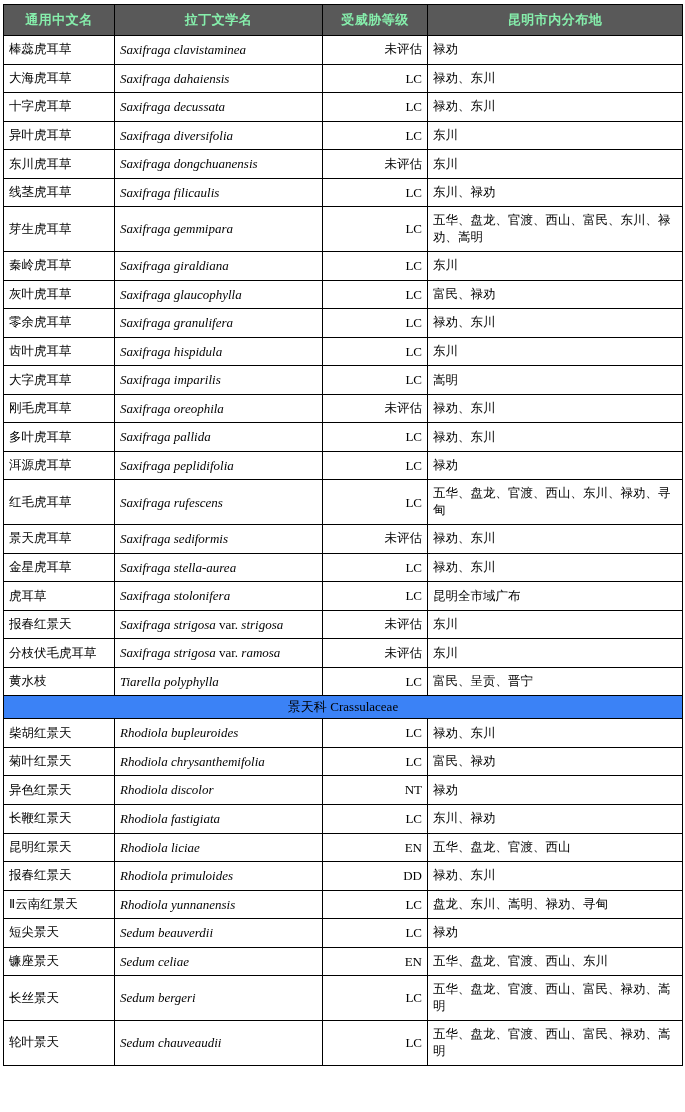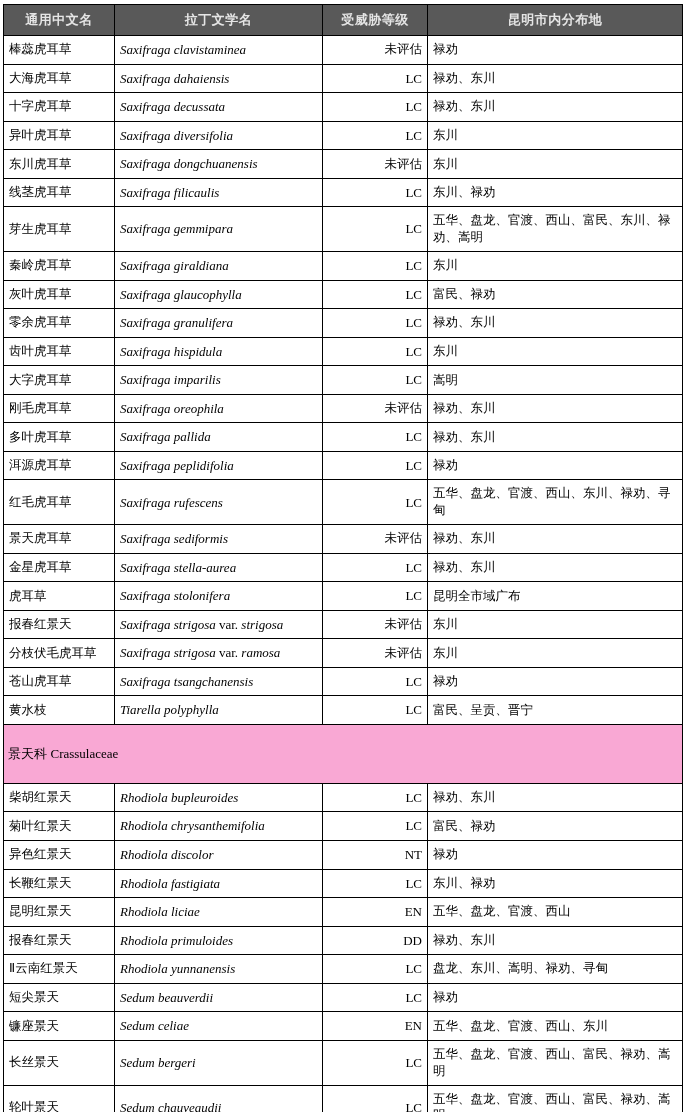--- a/index.html
+++ b/index.html
@@ -23,21 +23,21 @@
     table-layout: fixed;
     font-size: 12.5px;
   }
   table.species-table col.c1 { width: 111px; }
   table.species-table col.c2 { width: 208px; }
   table.species-table col.c3 { width: 105px; }
   table.species-table col.c4 { width: 255px; }
 
   thead th {
     background: #595959;
-    color: #e5e5e5;
+    color: #86efac;
     font-weight: bold;
     text-align: center;
     border: 1px solid #000000;
     padding: 6px 4px;
     font-size: 13px;
     letter-spacing: 0.5px;
   }
   tbody td {
     border: 1px solid #000000;
     padding: 5px 5px;
@@ -59,23 +59,24 @@
     font-family: "Liberation Serif", serif;
     font-size: 13px;
     text-align: right;
   }
   td.status.cnstat {
     font-family: "Liberation Sans", sans-serif;
     font-size: 12.5px;
   }
   td.dist { }
   tr.family-row td {
-    background: #f9a8d4;
+    background: #3b82f6;
+    text-align: center;
     font-weight: normal;
-    padding: 20px 4px;
+    padding: 2px 4px;
   }
   tr.family-row .fam-cn {
     font-family: "Liberation Sans", sans-serif;
     font-size: 13px;
   }
   tr.family-row .fam-la {
     font-family: "Liberation Serif", serif;
     font-size: 13px;
   }
 </style>
@@ -219,26 +220,20 @@
           <td class="status cnstat">未评估</td>
           <td class="dist">东川</td>
         </tr>
         <tr>
           <td class="cn">分枝伏毛虎耳草</td>
           <td class="sci"><span>Saxifraga strigosa </span><span class="var">var. </span><span>ramosa</span></td>
           <td class="status cnstat">未评估</td>
           <td class="dist">东川</td>
         </tr>
         <tr>
-          <td class="cn">苍山虎耳草</td>
-          <td class="sci">Saxifraga tsangchanensis</td>
-          <td class="status">LC</td>
-          <td class="dist">禄劝</td>
-        </tr>
-        <tr>
           <td class="cn">黄水枝</td>
           <td class="sci">Tiarella polyphylla</td>
           <td class="status">LC</td>
           <td class="dist">富民、呈贡、晋宁</td>
         </tr>
         <tr class="family-row">
           <td colspan="4"><span class="fam-cn">景天科</span> <span class="fam-la">Crassulaceae</span></td>
         </tr>
         <tr>
           <td class="cn">柴胡红景天</td>

